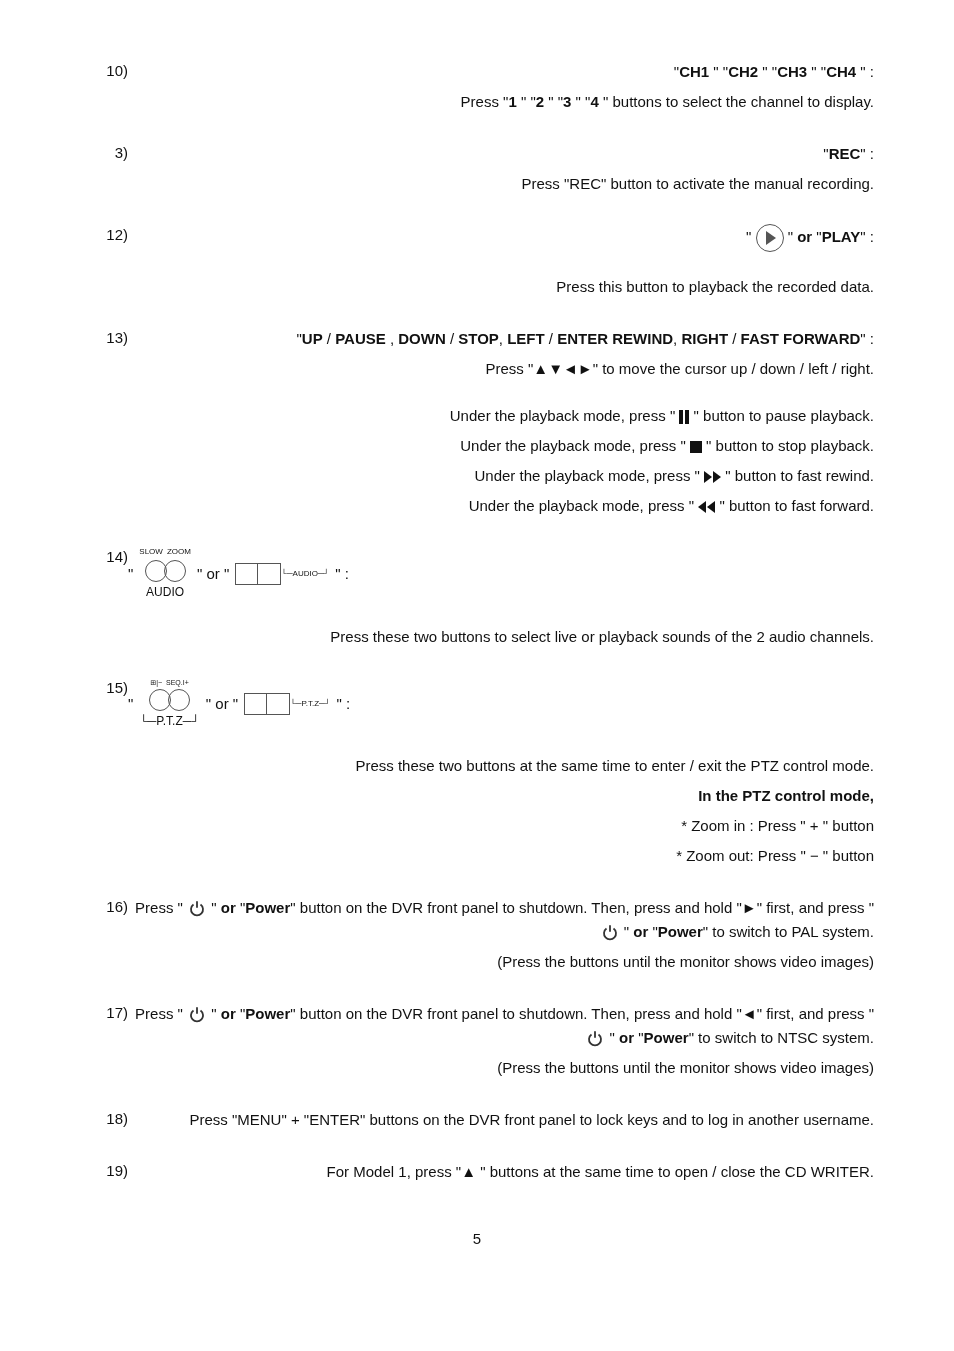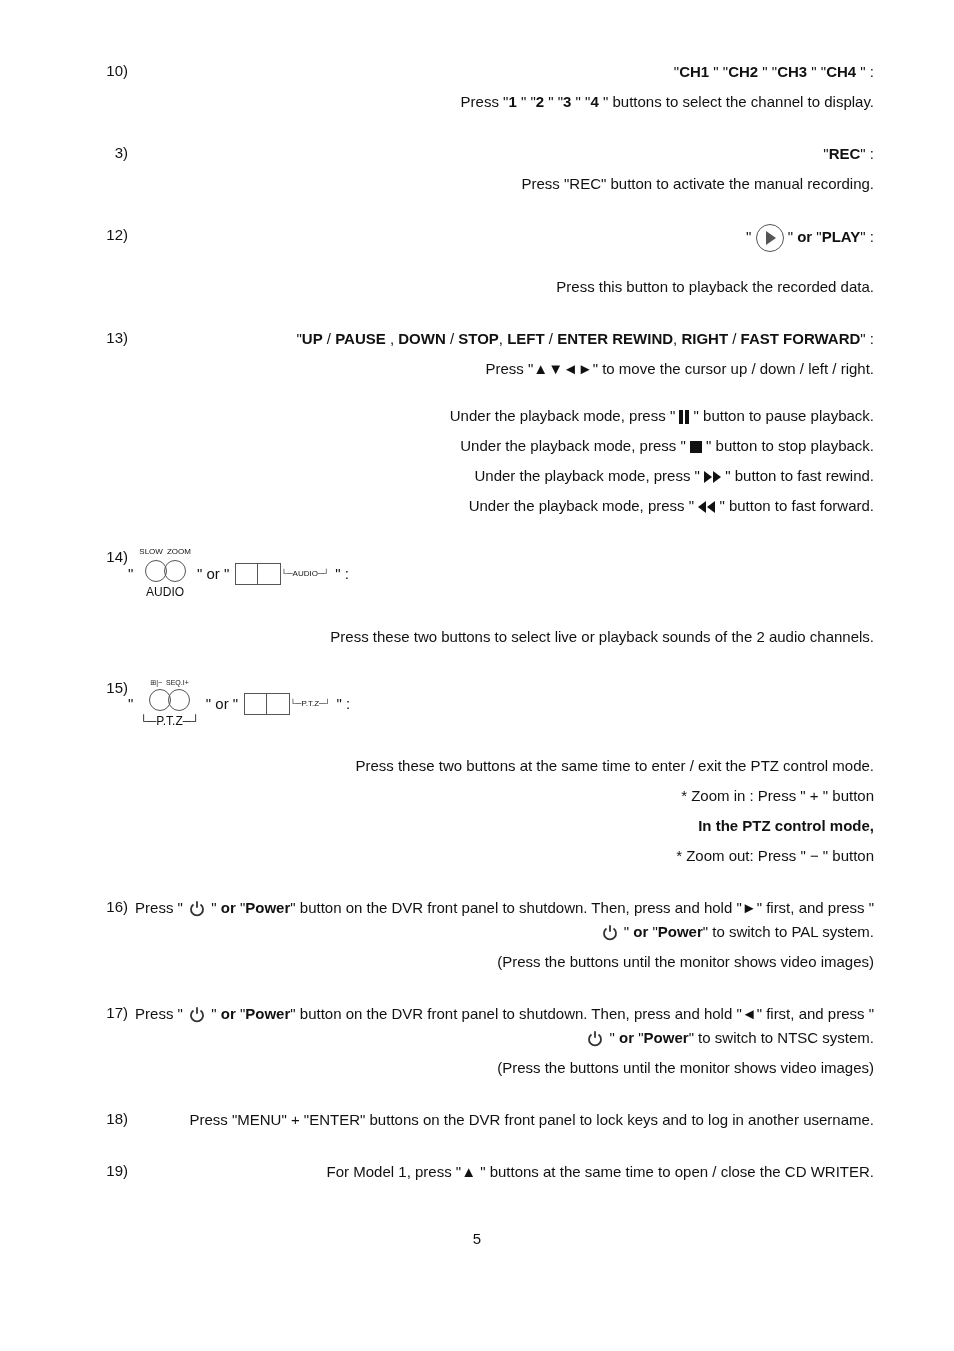--- a/index.html
+++ b/index.html
@@ -301,22 +301,22 @@
           <span class="boxes">
               <span class="b"></span>
               <span class="b"></span>
             </span>
           <span class="bottom-label">└─P.T.Z─┘</span>
         </span>
         " :
       </p>
       <br>
       <p>Press these two buttons at the same time to enter / exit the PTZ control mode.</p>
+      <p><b>In the PTZ control mode,</b></p>
       <p>* Zoom in : Press " + " button</p>
-      <p><b>In the PTZ control mode,</b></p>
       <p>* Zoom out: Press " − " button</p>
     </div>
   </div>
 
   <div class="item">
     <div class="item-num">16)</div>
     <div class="item-body">
       <p>
         Press "
         <span class="icon-power">

